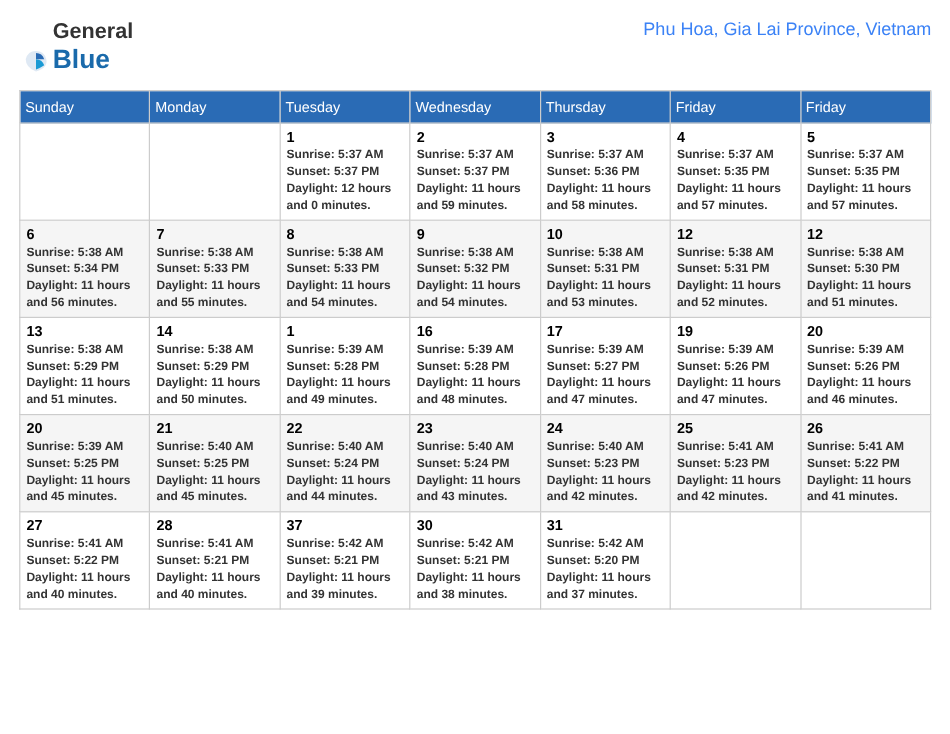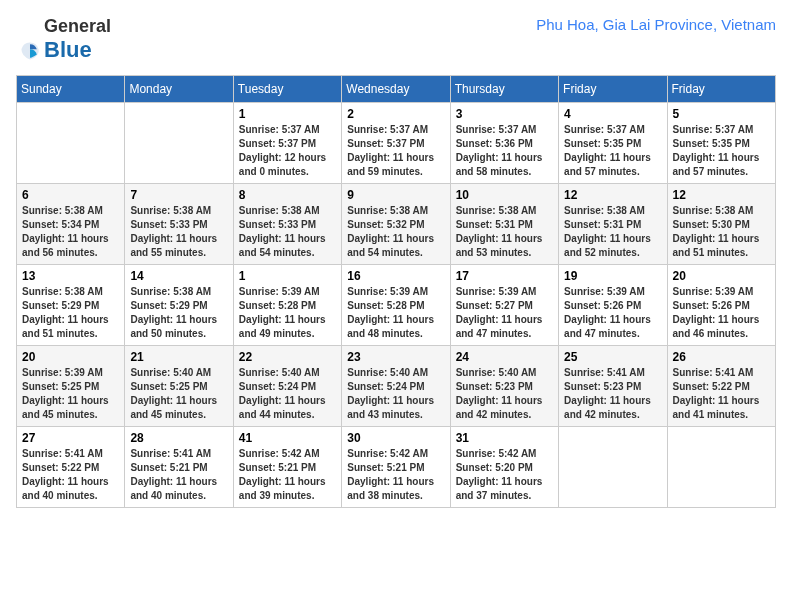--- a/index.html
+++ b/index.html
@@ -326,21 +326,21 @@
 and 40 minutes.</div>
         </td>
         <td>
           <div class="day-num">28</div>
           <div class="day-detail" style="white-space: pre-line;">Sunrise: 5:41 AM
 Sunset: 5:21 PM
 Daylight: 11 hours
 and 40 minutes.</div>
         </td>
         <td>
-          <div class="day-num">41</div>
+          <div class="day-num">37</div>
           <div class="day-detail" style="white-space: pre-line;">Sunrise: 5:42 AM
 Sunset: 5:21 PM
 Daylight: 11 hours
 and 39 minutes.</div>
         </td>
         <td>
           <div class="day-num">30</div>
           <div class="day-detail" style="white-space: pre-line;">Sunrise: 5:42 AM
 Sunset: 5:21 PM
 Daylight: 11 hours

